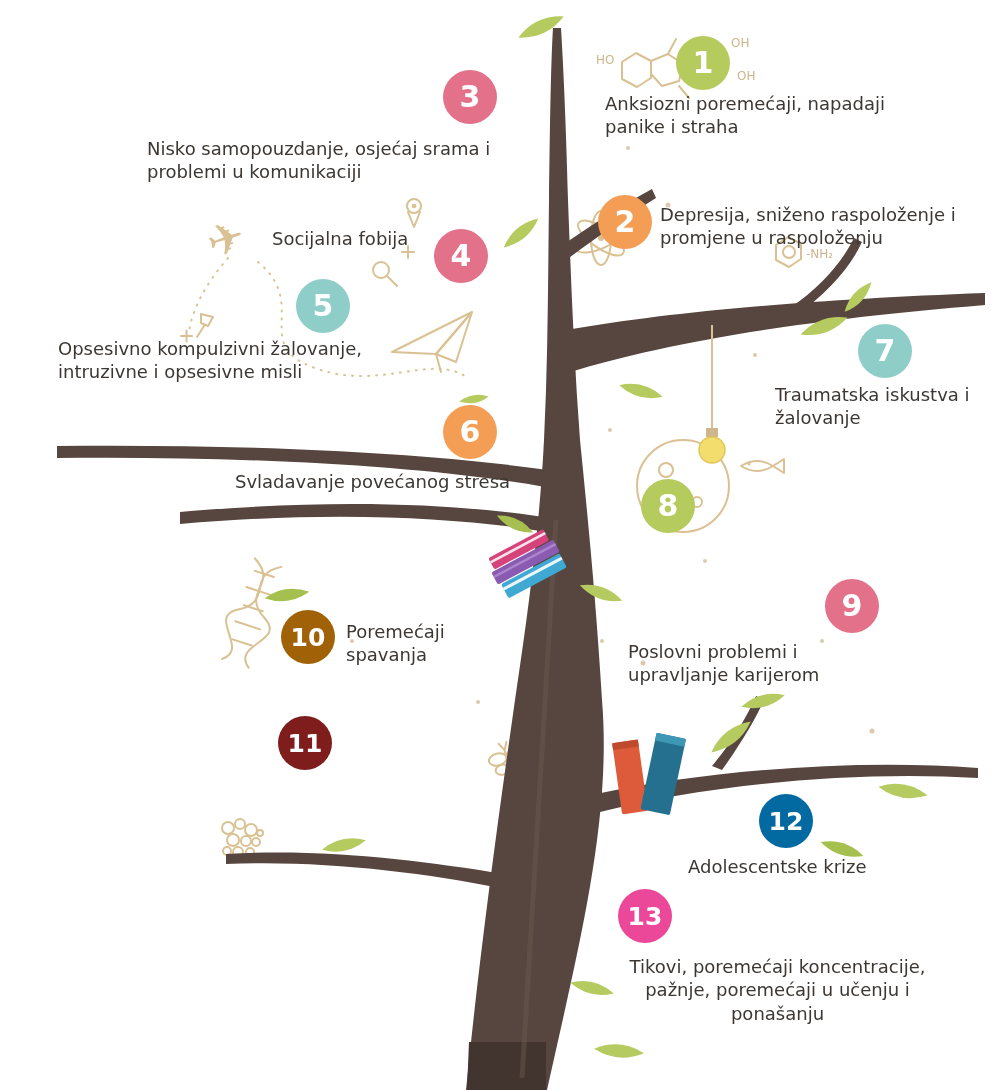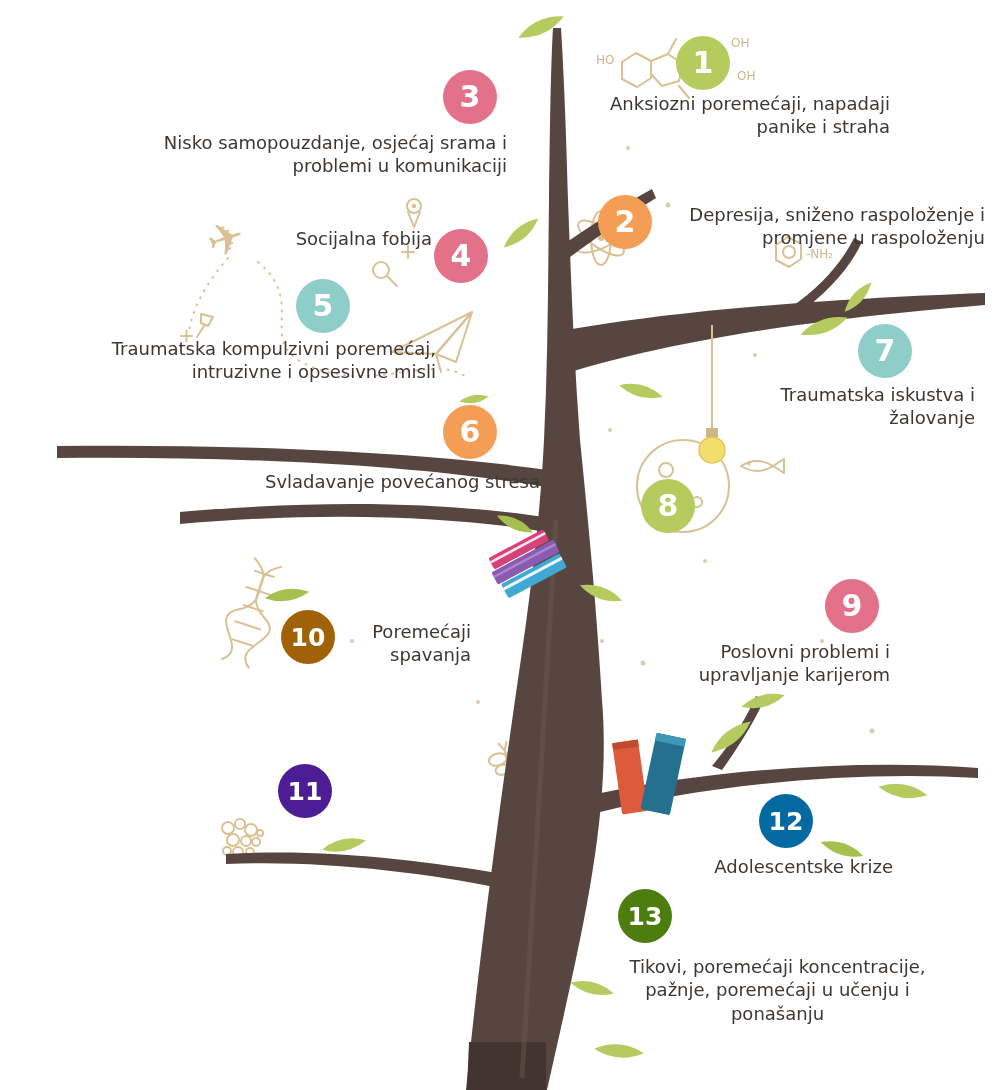--- a/index.html
+++ b/index.html
@@ -10,21 +10,21 @@
   .tree-svg{position:absolute;left:0;top:0;}
   .badge{
     position:absolute;width:54px;height:54px;border-radius:50%;
     display:flex;align-items:center;justify-content:center;
     color:#ffffff;font-weight:bold;font-size:30px;line-height:1;
     user-select:none;
   }
   .badge.double{font-size:25px;}
   .label{
     position:absolute;font-size:18px;line-height:1.3;color:#3c3733;
-    text-align:right;
+    text-align:left;
   }
   .label.left{text-align:center;}
 </style>
 </head>
 <body>
 
 <div class="canvas">
 
   <svg class="tree-svg" width="1000" height="1090" viewBox="0 0 1000 1090" aria-hidden="true">
 
@@ -211,29 +211,29 @@
   <div class="badge" style="left: 676px; top: 36px; background-color: rgb(182, 203, 94);">1</div>
   <div class="badge" style="left: 598px; top: 195px; background-color: rgb(244, 157, 85);">2</div>
   <div class="badge" style="left: 443px; top: 70px; background-color: rgb(226, 113, 137);">3</div>
   <div class="badge" style="left: 434px; top: 229px; background-color: rgb(226, 113, 137);">4</div>
   <div class="badge" style="left: 296px; top: 279px; background-color: rgb(143, 205, 201);">5</div>
   <div class="badge" style="left: 443px; top: 405px; background-color: rgb(244, 157, 85);">6</div>
   <div class="badge" style="left: 858px; top: 324px; background-color: rgb(143, 205, 201);">7</div>
   <div class="badge" style="left: 641px; top: 479px; background-color: rgb(182, 203, 94);">8</div>
   <div class="badge" style="left: 825px; top: 579px; background-color: rgb(226, 113, 137);">9</div>
   <div class="badge double" style="left: 281px; top: 610px; background-color: #a16207;">10</div>
-  <div class="badge double" style="left: 278px; top: 764px; background-color: #4c1d95;">11</div>
+  <div class="badge double" style="left: 278px; top: 716px; background-color: #7f1d1d;">11</div>
   <div class="badge double" style="left: 759px; top: 794px; background-color: #0369a1;">12</div>
-  <div class="badge double" style="left: 618px; top: 889px; background-color: #4d7c0f;">13</div>
+  <div class="badge double" style="left: 618px; top: 889px; background-color: #ec4899;">13</div>
 
   <div class="label" style="left:605px;top:92px;width:285px">Anksiozni poremećaji, napadaji panike i straha</div>
   <div class="label" style="left:660px;top:203px;width:325px">Depresija, sniženo raspoloženje i promjene u raspoloženju</div>
-  <div class="label" style="left:147px;top:131px;width:360px">Nisko samopouzdanje, osjećaj srama i problemi u komunikaciji</div>
+  <div class="label" style="left:147px;top:137px;width:360px">Nisko samopouzdanje, osjećaj srama i problemi u komunikaciji</div>
   <div class="label" style="left:272px;top:227px;width:160px">Socijalna fobija</div>
-  <div class="label" style="left:58px;top:337px;width:378px">Traumatska kompulzivni poremećaj, intruzivne i opsesivne misli</div>
+  <div class="label" style="left:58px;top:337px;width:378px">Opsesivno kompulzivni žalovanje, intruzivne i opsesivne misli</div>
   <div class="label" style="left:235px;top:470px;width:305px">Svladavanje povećanog stresa</div>
   <div class="label" style="left:775px;top:383px;width:200px">Traumatska iskustva i žalovanje</div>
   <div class="label" style="left:628px;top:640px;width:262px">Poslovni problemi i upravljanje karijerom</div>
   <div class="label" style="left:346px;top:620px;width:125px">Poremećaji spavanja</div>
   <div class="label" style="left:688px;top:855px;width:205px">Adolescentske krize</div>
   <div class="label left" style="left:600px;top:955px;width:355px">Tikovi, poremećaji koncentracije, pažnje, poremećaji u učenju i ponašanju</div>
 
 </div>
 
 </body></html>

